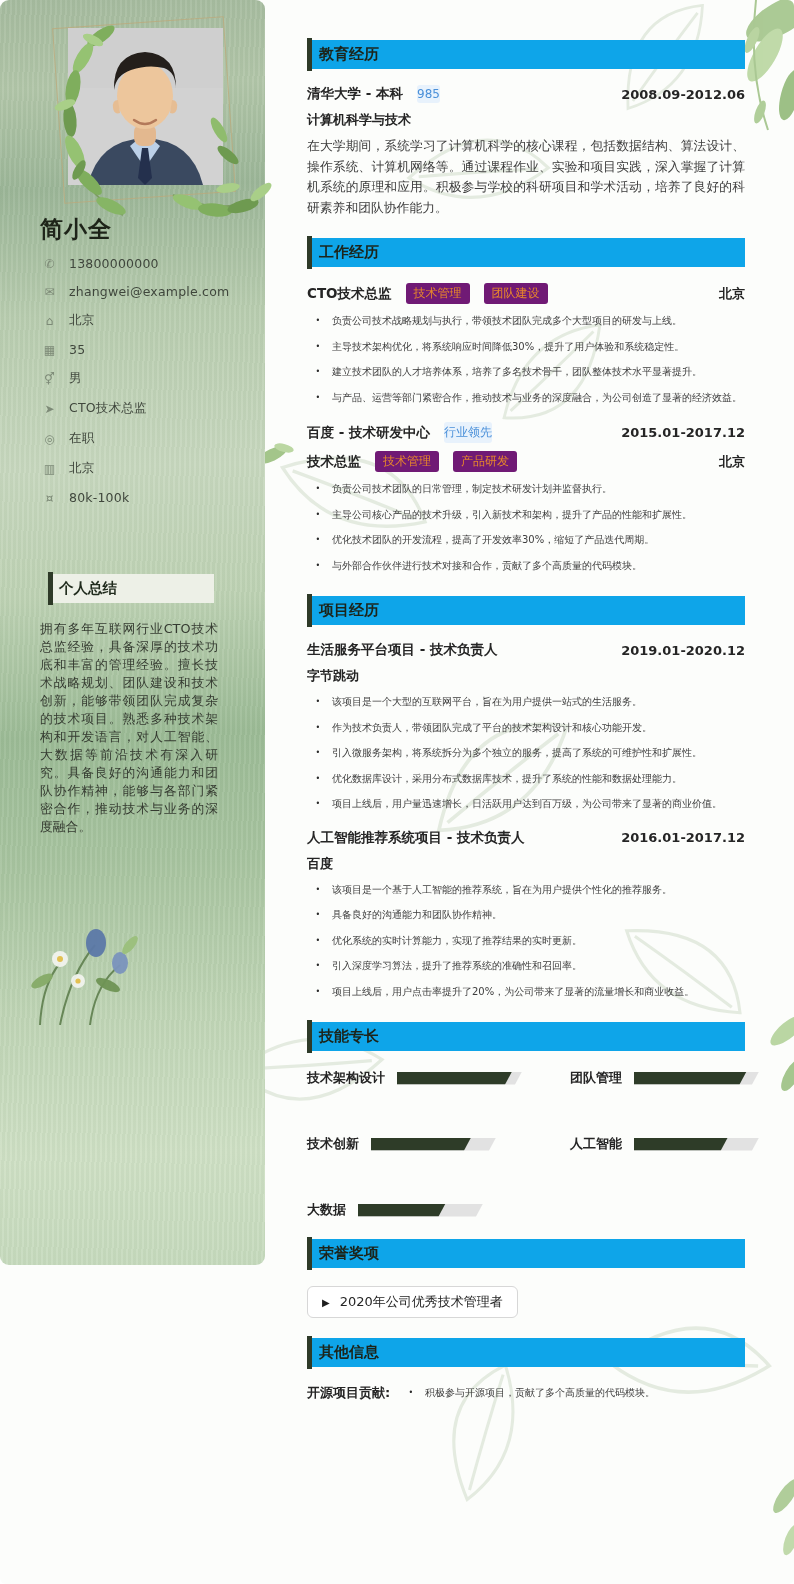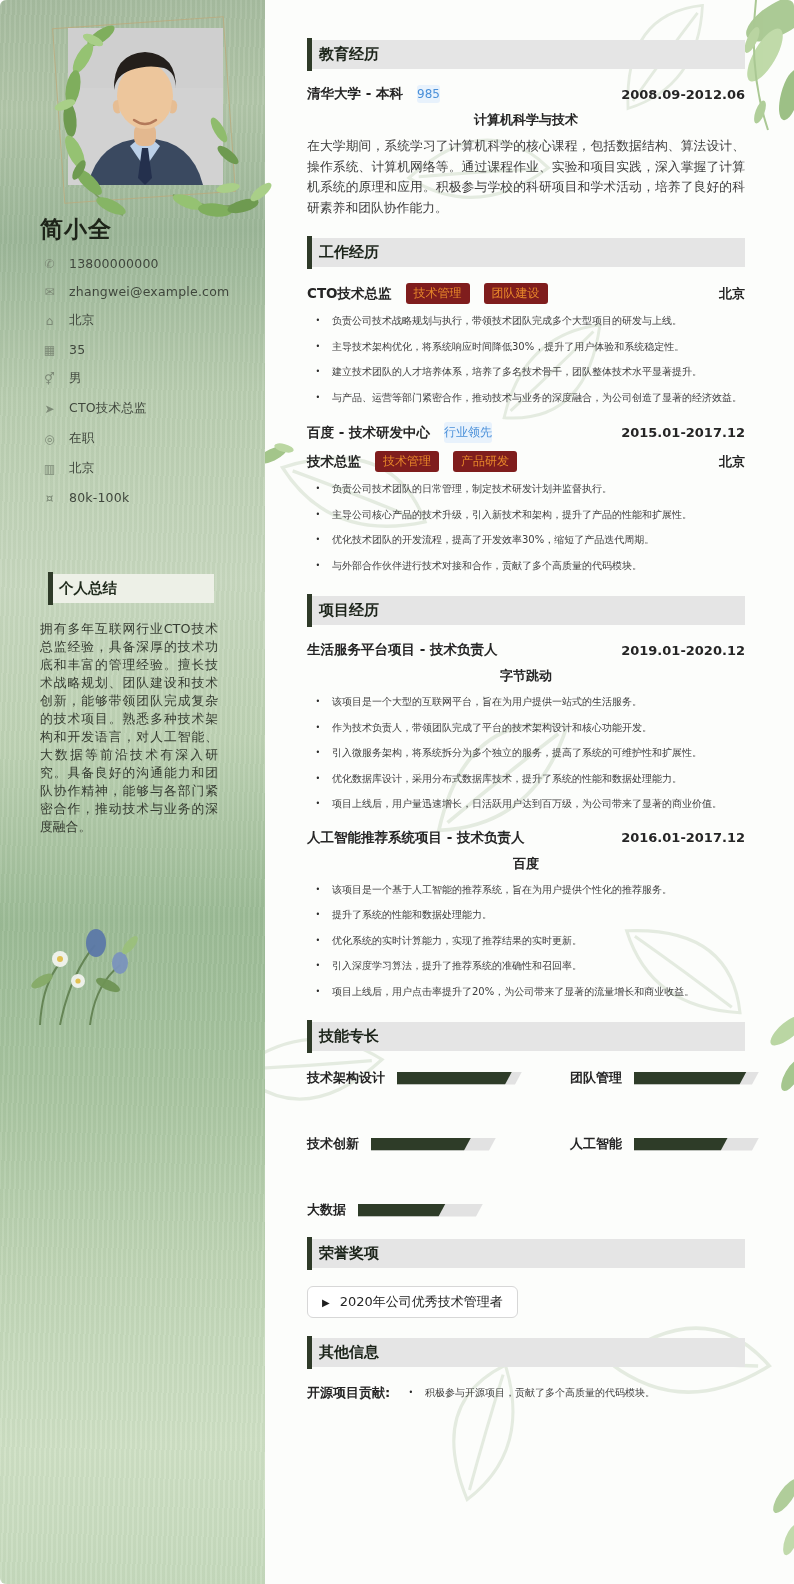--- a/index.html
+++ b/index.html
@@ -6,26 +6,27 @@
   html,body { background:#ffffff; }
   body { font-family:"DejaVu Sans", sans-serif; }
   .page {
     position:relative; width:794px; height:1584px; margin:0 auto;
     background:#fcfdfb; overflow:hidden; border-radius:6px;
   }
   
   .bg-pattern { position:absolute; inset:0; z-index:0; pointer-events:none; }
   
   .sidebar {
-    position:absolute; left:0; top:0; width:265px; height:1584px; z-index:2;
+    position:absolute; left:0; top:0; width:265px; height:1265px; z-index:2;
     background:
       repeating-linear-gradient(92deg, rgba(255,255,255,.06) 0 2px, rgba(40,70,40,.03) 2px 5px),
       linear-gradient(178deg,
         #a6bb9f 0%, #b2c6a9 7%, #9cb698 15%, #b9cdb0 25%, #c8d8bf 37%,
         #bed2b4 47%, #9cbb96 58%, #a8c4a0 68%, #c0d5b6 80%, #cfe0c5 91%, #c6dabd 100%);
+    border-radius: 9px;
   }
   .photo-wrap { position:absolute; left:68px; top:28px; width:155px; height:157px; }
   .photo-frame-line {
     position:absolute; left:-10px; top:-6px; width:172px; height:176px;
     border:1px solid rgba(190,168,122,.75); transform:rotate(-4deg);
   }
   .photo { position:absolute; inset:0; overflow:hidden; background:#d2d2d2; }
   .wreath { position:absolute; left:-45px; top:-18px; width:260px; height:230px; pointer-events:none; }
   .side-name {
     position:absolute; left:40px; top:214px; font-size:23px; font-weight:700; color:#1e2419;
@@ -45,39 +46,39 @@
     content:""; position:absolute; left:0; top:-2px; bottom:-2px; width:5px; background:#2e3a28;
   }
   .summary-text {
     position:absolute; left:40px; top:620px; width:178px;
     font-size:12.8px; line-height:18px; color:#353b31; text-align:justify;
   }
   
   .main { position:absolute; left:307px; top:0; width:438px; z-index:1; padding-top:40px; }
   .section { margin-bottom:20px; }
   .section-header {
-    position:relative; background:#e5e5e5; padding:5px 10px 5px 12px;
+    position:relative; background:#0ea5e9; padding:5px 10px 5px 12px;
     font-size:15px; font-weight:700; color:#1c241a; margin-bottom:16px;
   }
   .entry { margin-bottom:14px; }
   .entry-head { display:flex; align-items:center; margin-bottom:8px; }
   .entry-title { font-size:13.5px; font-weight:700; color:#252525; white-space:nowrap; }
   .entry-date { margin-left:auto; font-size:13px; font-weight:700; color:#252525; white-space:nowrap; }
   .badge-blue {
     margin-left:14px; font-size:12px; color:#4a90d9; background:#e8f2fc;
     padding:2px 0; border-radius:3px; white-space:nowrap;
   }
   .role-row { display:flex; align-items:center; margin-bottom:7px; }
   .role-name { font-size:13.5px; font-weight:700; color:#252525; white-space:nowrap; }
   .tag-orange {
-    margin-left:14px; font-size:12px; color:#e8882a; background:#7f1d1d;
+    margin-left:14px; font-size:12px; color:#e8882a; background:#701a75;
     padding:2px 8px; border-radius:3px; white-space:nowrap;
   }
   .loc { margin-left:auto; font-size:13px; font-weight:700; color:#252525; }
-  .major { font-size:13px; font-weight:700; color:#252525; margin-bottom:7px;text-align:center; }
+  .major { font-size:13px; font-weight:700; color:#252525; margin-bottom:7px; }
   .para { font-size:12.8px; line-height:20.5px; color:#3d3d3d; text-align:justify; }
   .bullet { font-size:10px; line-height:20.5px; color:#3d3d3d; text-indent:8px; margin-bottom:5px; text-align:justify; }
   .bullet .dot { display:inline-block; text-indent:0; margin-right:11px; color:#2b2b2b; transform:scale(.8); }
   
   .skills-grid { display:grid; grid-template-columns:1fr 1fr; column-gap:28px; row-gap:20px; padding-top:2px;gap:48px; }
   .skill { display:flex; align-items:center; }
   .skill-label { font-size:13px; font-weight:700; color:#252525; margin-right:12px; white-space:nowrap; }
   .skill-track {
     width:125px; height:13px; background:#e2e2e2; position:relative;
     clip-path:polygon(0 0, 100% 0, calc(100% - 7px) 100%, 0 100%);
@@ -343,21 +344,21 @@
         <p class="bullet"><span class="dot">•</span><span>项目上线后，用户量迅速增长，日活跃用户达到百万级，为公司带来了显著的商业价值。</span></p>
       </div>
 
       <div class="entry">
         <div class="entry-head">
           <span class="entry-title">人工智能推荐系统项目 - 技术负责人</span>
           <span class="entry-date">2016.01-2017.12</span>
         </div>
         <div class="major">百度</div>
         <p class="bullet"><span class="dot">•</span><span>该项目是一个基于人工智能的推荐系统，旨在为用户提供个性化的推荐服务。</span></p>
-        <p class="bullet"><span class="dot">•</span><span>提升了系统的性能和数据处理能力。</span></p>
+        <p class="bullet"><span class="dot">•</span><span>具备良好的沟通能力和团队协作精神。</span></p>
         <p class="bullet"><span class="dot">•</span><span>优化系统的实时计算能力，实现了推荐结果的实时更新。</span></p>
         <p class="bullet"><span class="dot">•</span><span>引入深度学习算法，提升了推荐系统的准确性和召回率。</span></p>
         <p class="bullet"><span class="dot">•</span><span>项目上线后，用户点击率提升了20%，为公司带来了显著的流量增长和商业收益。</span></p>
       </div>
     </section>
 
     <section class="section">
       <div class="section-header">技能专长</div>
       <div class="skills-grid">
         <div class="skill">

